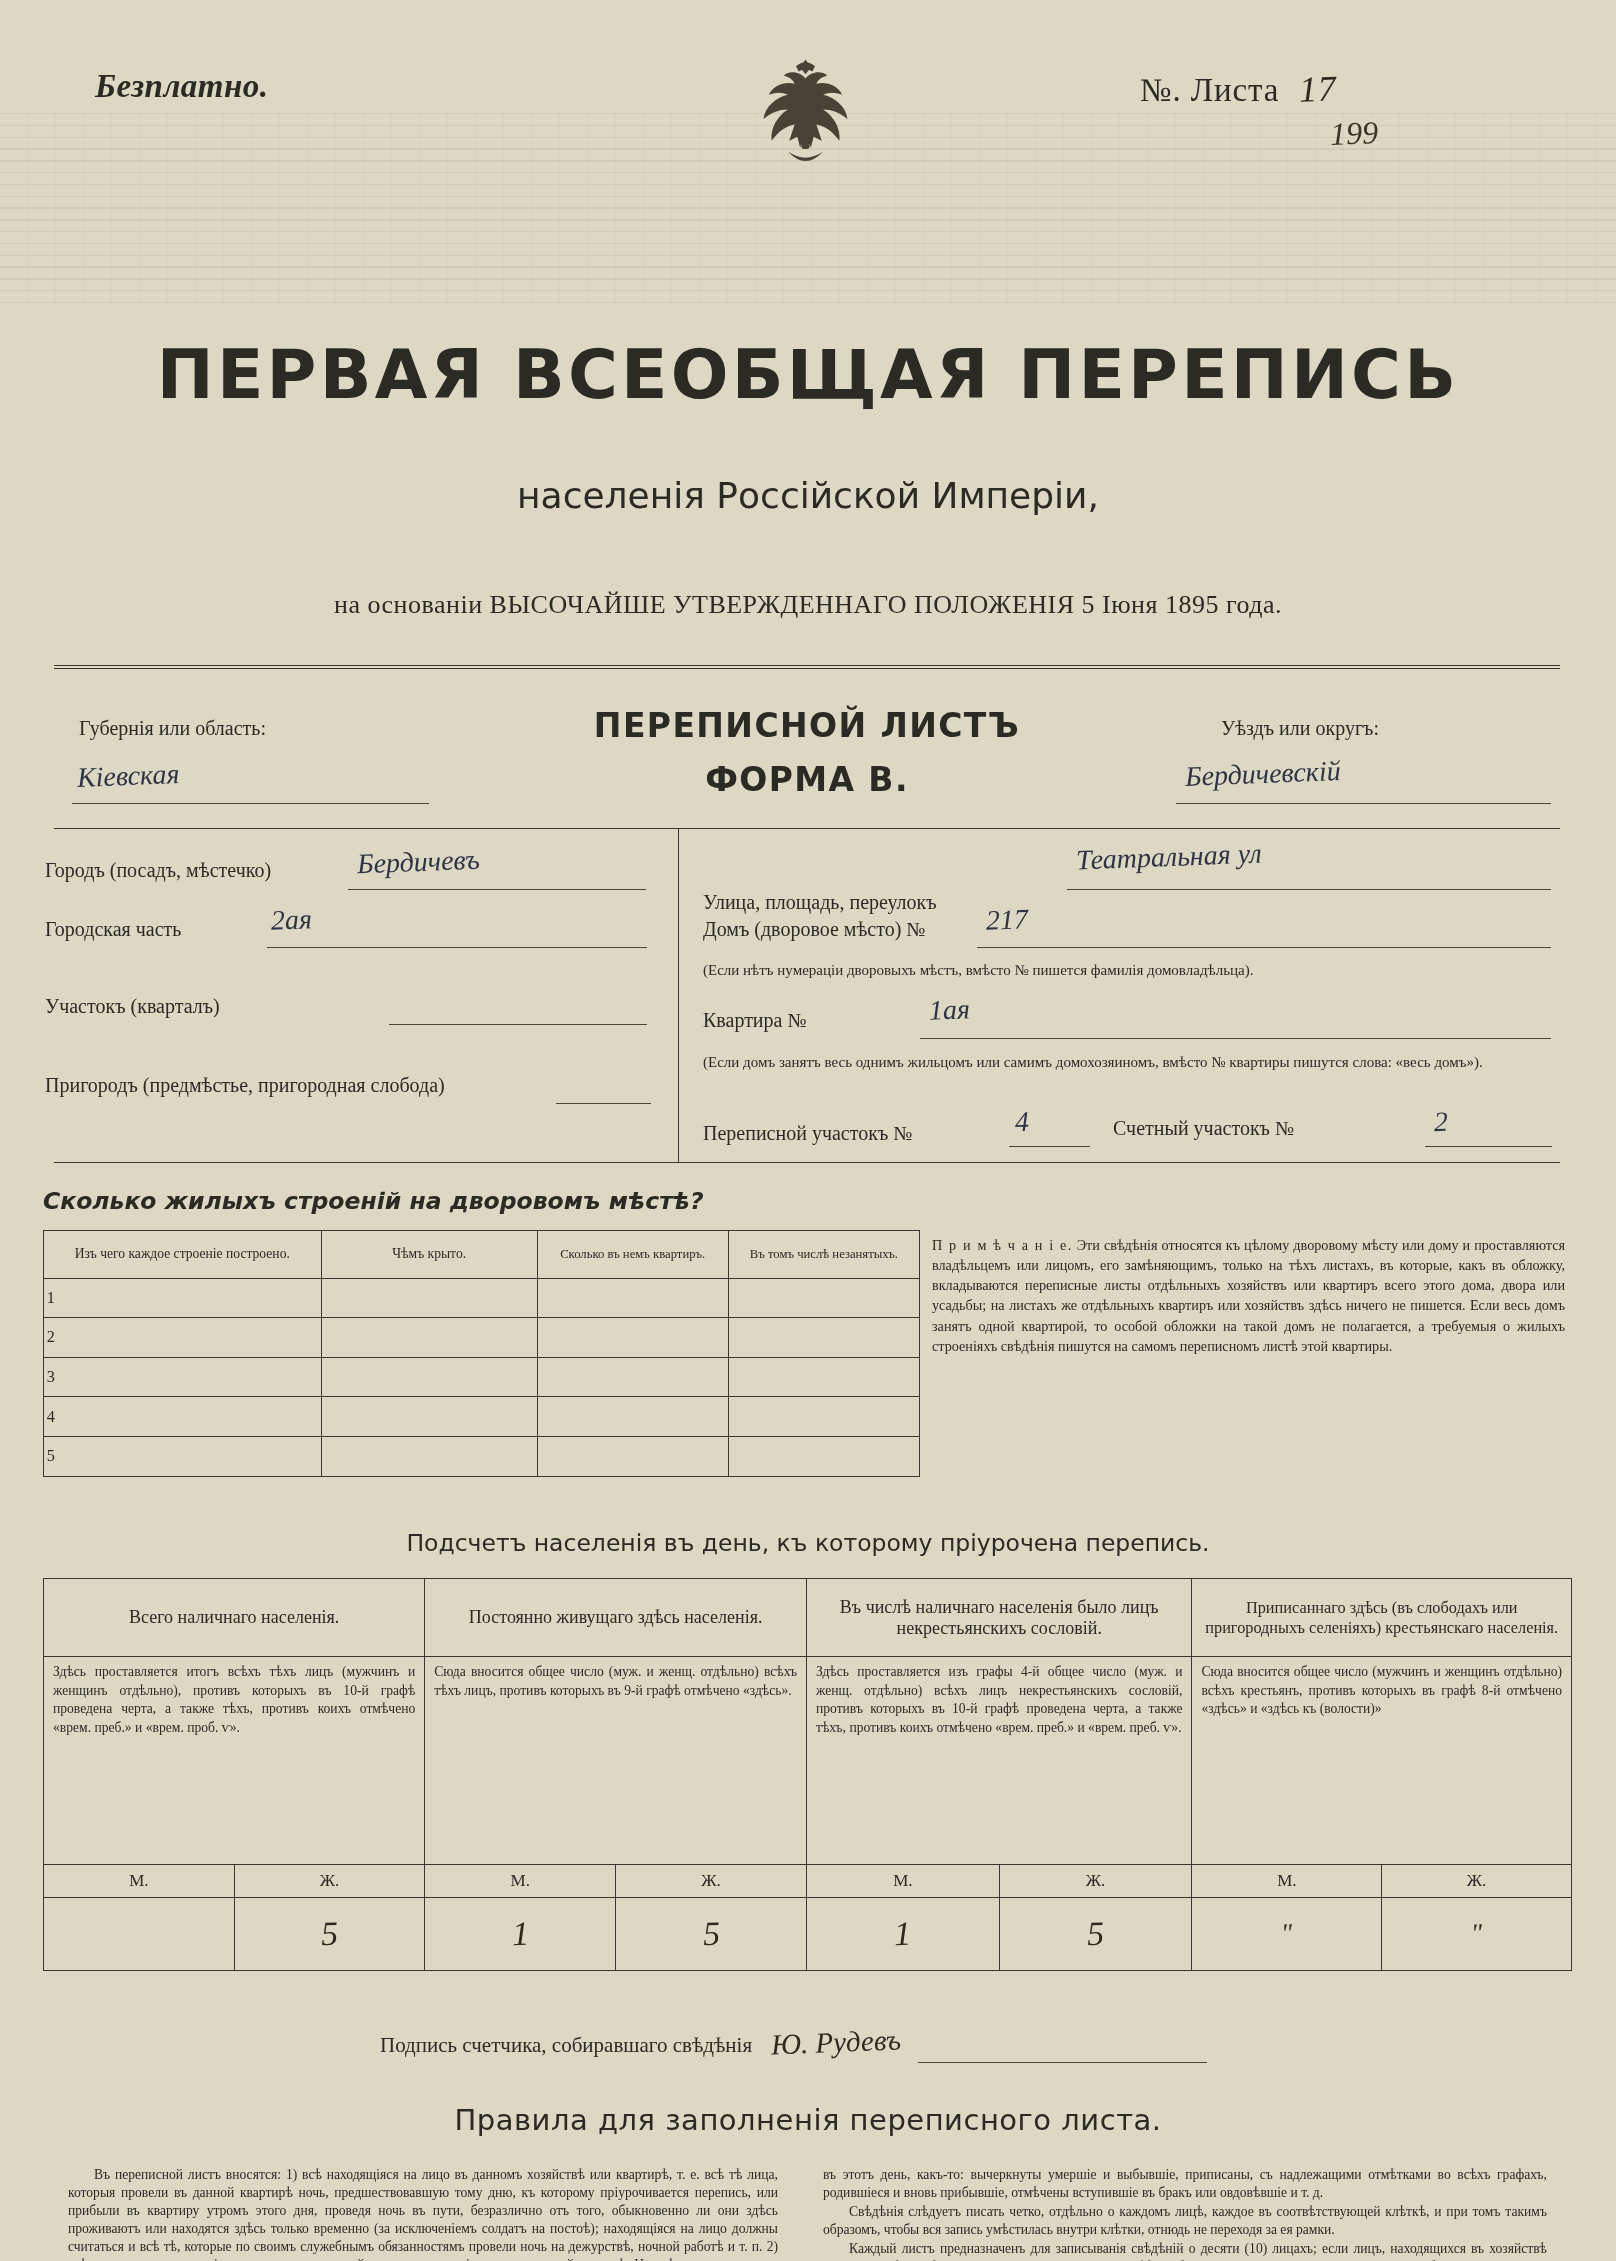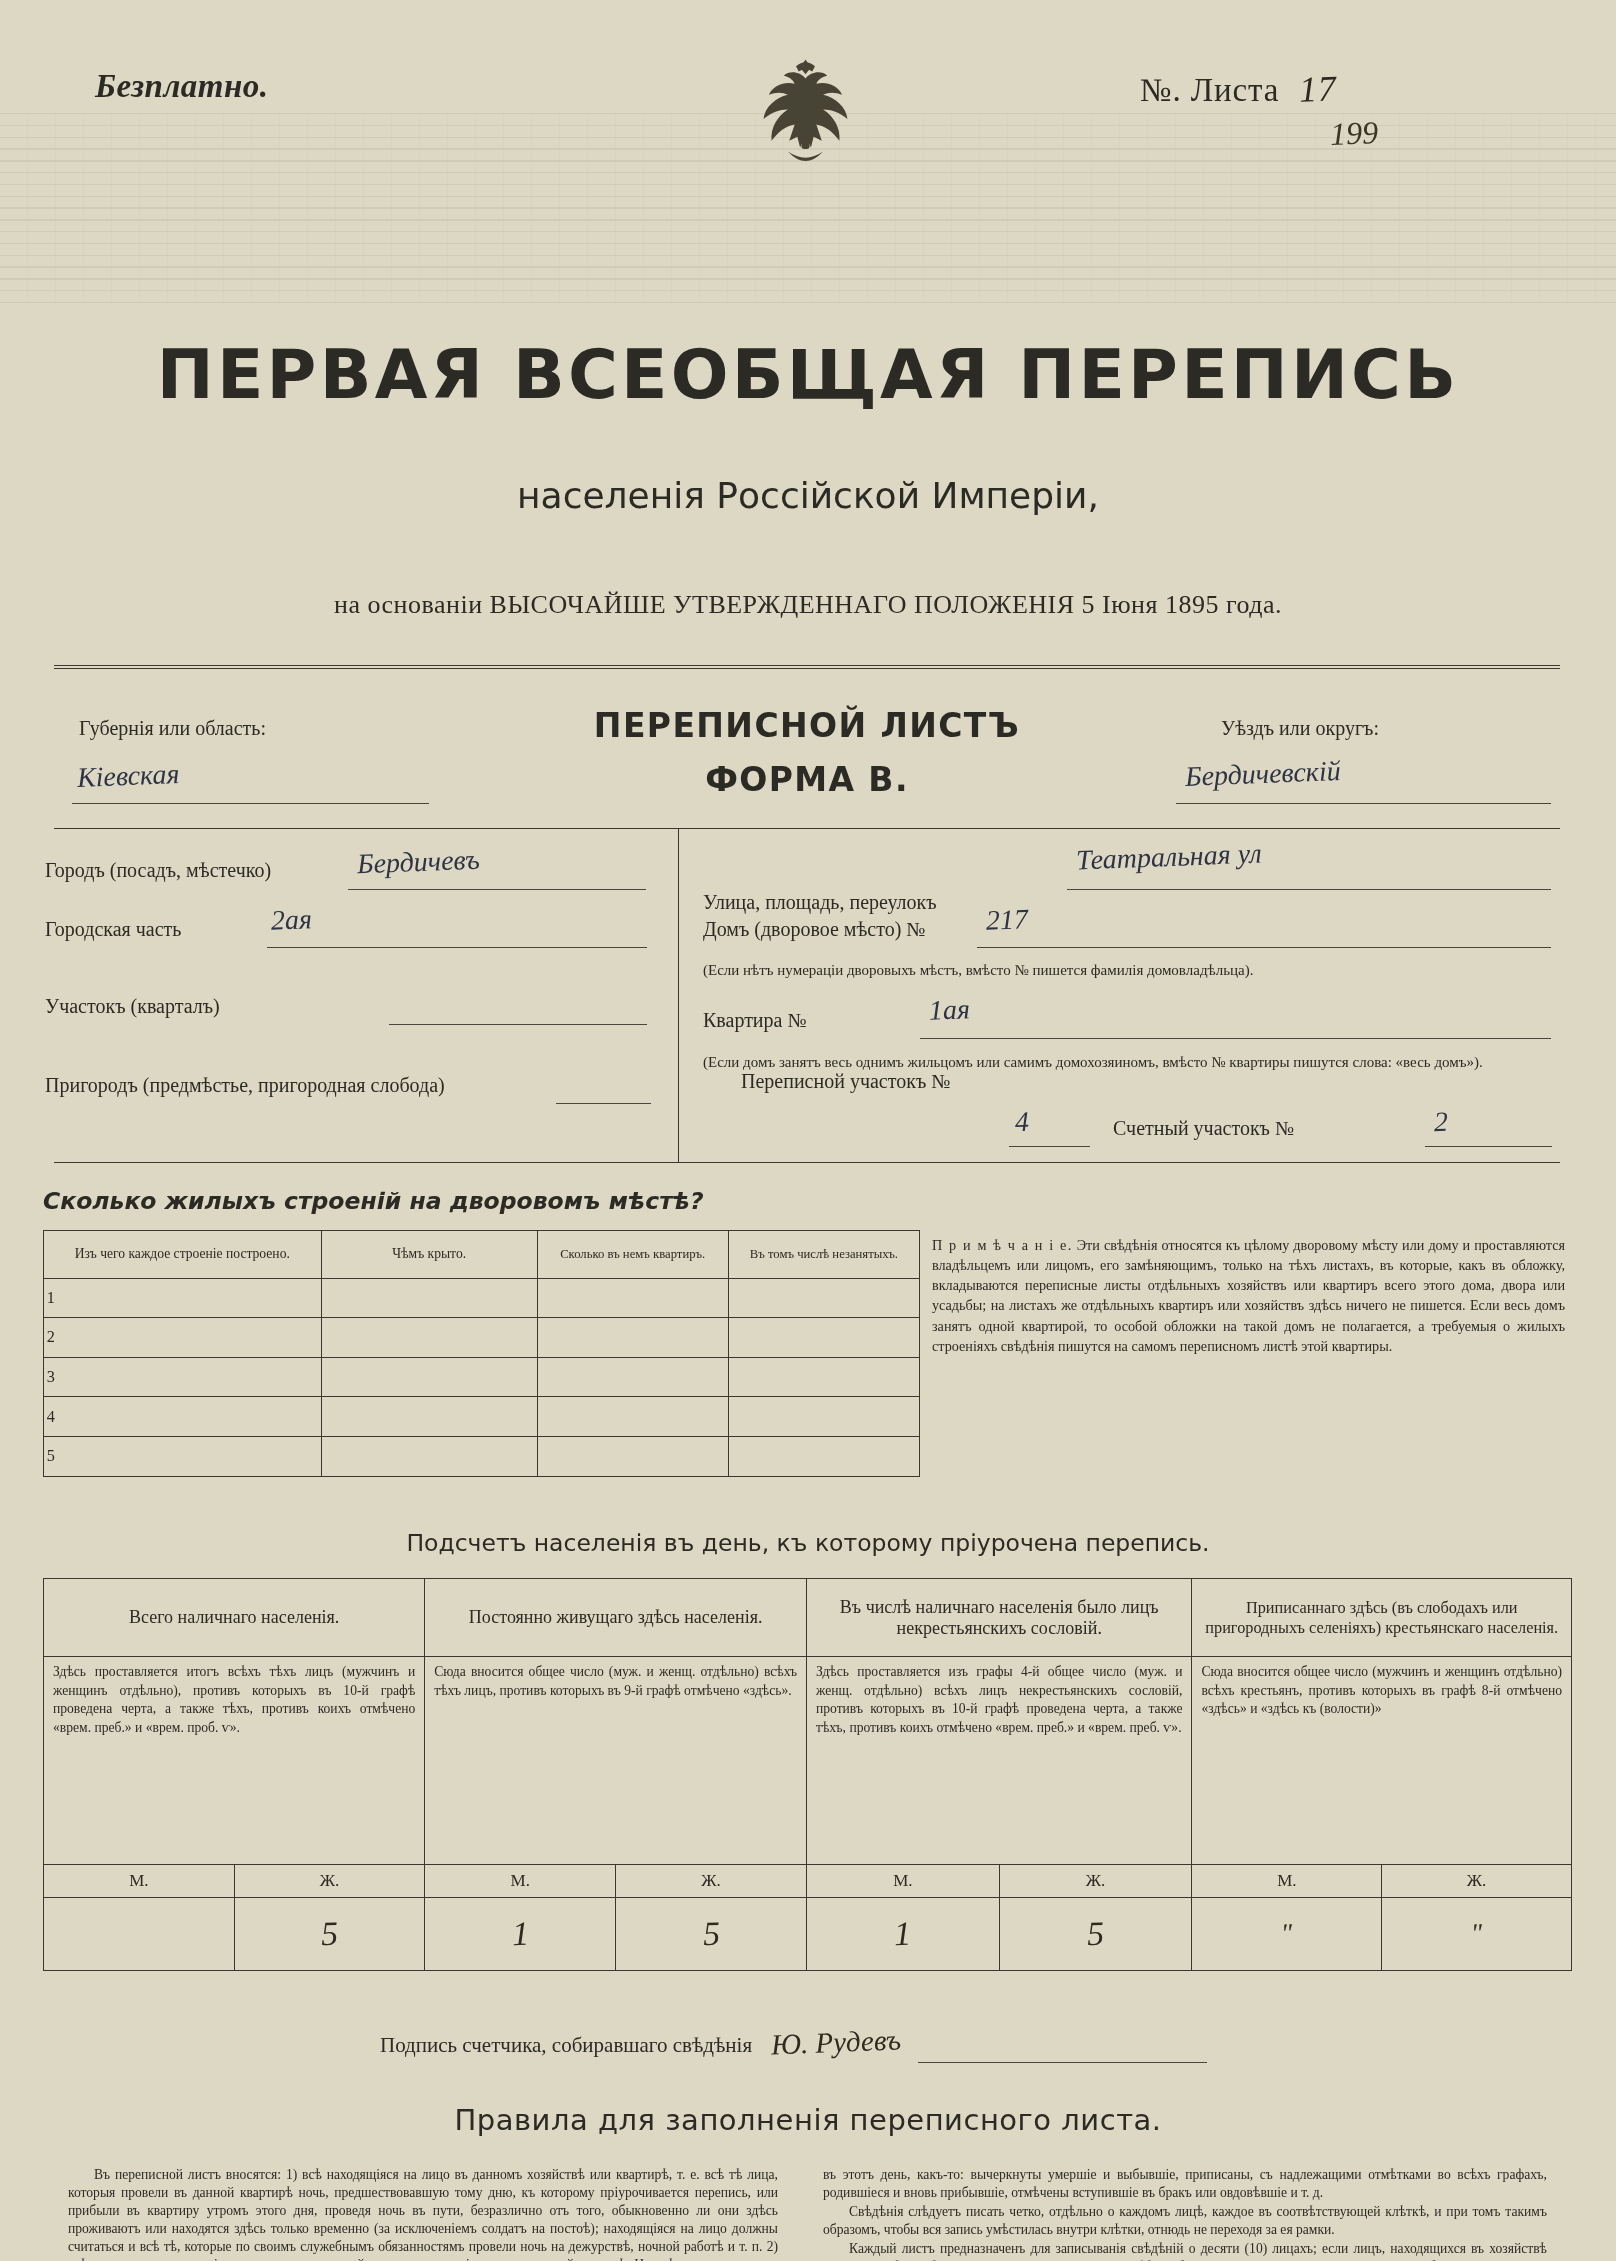--- a/index.html
+++ b/index.html
@@ -240,21 +240,21 @@
     <div class="dotline" style="left:977px; top:947px; width:574px;"></div>
 
     <div class="tx lbl-sm" style="left:703px; top:962px;">(Если нѣтъ нумераціи дворовыхъ мѣстъ, вмѣсто № пишется фамилія домовладѣльца).</div>
 
     <div class="tx lbl" style="left:703px; top:1009px;">Квартира №</div>
     <div class="tx hand big blue" style="left:929px; top:994px;">1ая</div>
     <div class="dotline" style="left:920px; top:1038px; width:631px;"></div>
 
     <div class="tx lbl-sm" style="left:703px; top:1054px; width:850px;">(Если домъ занятъ весь однимъ жильцомъ или самимъ домохозяиномъ, вмѣсто № квартиры пишутся слова: «весь домъ»).</div>
 
-    <div class="tx lbl" style="left:703px; top:1070px;margin-left:38px;">Переписной участокъ №</div>
+    <div class="tx lbl" style="left:703px; top:1122px;">Переписной участокъ №</div>
     <div class="tx hand big blue" style="left:1015px; top:1106px;">4</div>
     <div class="dotline" style="left:1009px; top:1146px; width:81px;"></div>
 
     <div class="tx lbl" style="left:1113px; top:1117px;">Счетный участокъ №</div>
     <div class="tx hand big blue" style="left:1434px; top:1106px;">2</div>
     <div class="dotline" style="left:1425px; top:1146px; width:127px;"></div>
 
     <div class="hr" style="left:54px; top:1162px; width:1506px;"></div>
 
     <div class="tx sec-title" style="left:43px; top:1187px; font-style:italic; font-weight:bold;">Сколько жилыхъ строеній на дворовомъ мѣстѣ?</div>

